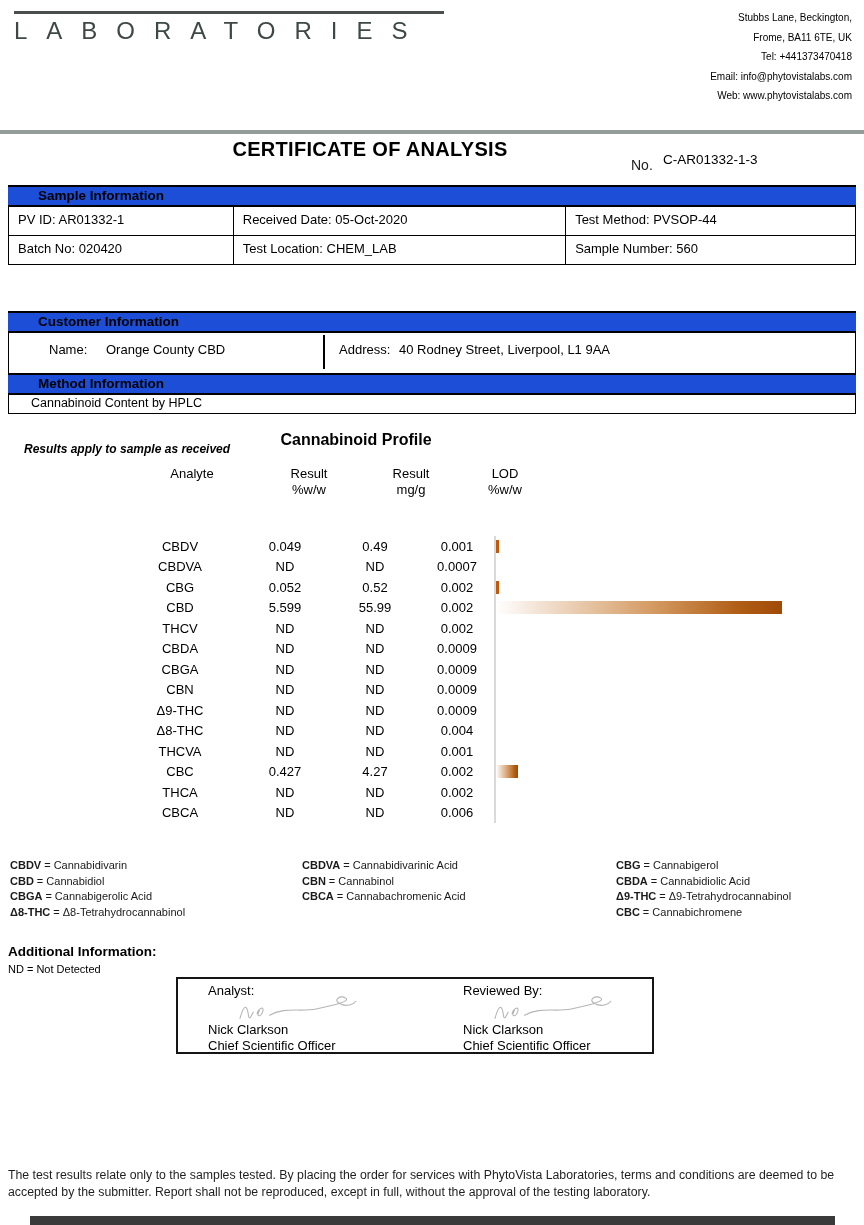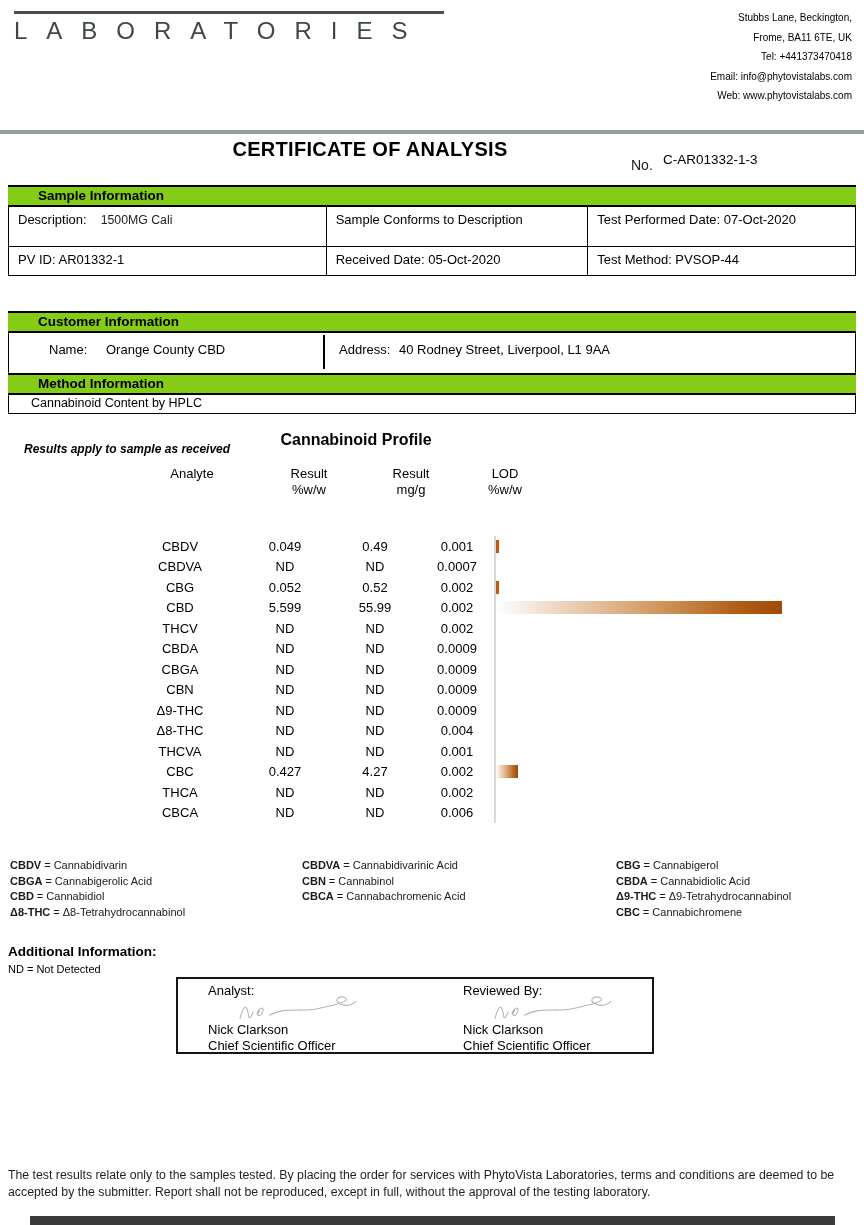--- a/index.html
+++ b/index.html
@@ -22,21 +22,21 @@
              font-size:10px; line-height:19.5px; color:#000000; }
   .top-divider { position:absolute; left:0; top:130px; width:864px; height:4px; background:#949c9a; }
 
   
   .main-title { position:absolute; left:0; top:138px; width:740px; text-align:center;
                 font-size:20px; font-weight:700; letter-spacing:0.3px; }
   .no-label { position:absolute; left:631px; top:157px; font-size:14px; color:#222; }
   .no-value { position:absolute; left:663px; top:152px; font-size:13.5px; }
 
   
-  .sec-head { position:absolute; left:8px; width:848px; background:#84cc16;
+  .sec-head { position:absolute; left:8px; width:848px; background:#1d4ed8;
               border-top:2px solid #000; border-bottom:2px solid #000;
               font-weight:700; font-size:13.5px; padding:1px 0 2px 30px; }
   .info-table { position:absolute; left:8px; top:206px; width:848px;
                 border-collapse:collapse; font-size:13px; }
   .info-table td { border:1.5px solid #000; padding:5px 6px 0 9px; vertical-align:top; }
   .desc-val { font-size:12.3px; margin-left:14px; color:#1c1c1c; }
   .cust-box { position:absolute; left:8px; top:332px; width:848px; height:42px;
               border:1.5px solid #000; border-top:none; font-size:13px; }
   .cust-box .vdiv { position:absolute; left:314px; top:3px; width:2px; height:34px; background:#000; }
   .meth-box { position:absolute; left:8px; top:394px; width:848px; height:20px;
@@ -101,31 +101,29 @@
 
 <div class="top-divider"></div>
 
 <div class="main-title">CERTIFICATE OF ANALYSIS</div>
 <div class="no-label">No.</div>
 <div class="no-value">C-AR01332-1-3</div>
 
 <div class="sec-head" style="top:185px">Sample Information</div>
 <table class="info-table">
   <tbody>
-      <tr style="height:40px">
-    <td style="width:318px">
-      <span>Description:</span><span class="desc-val">1500MG Cali</span>
-    </td>
-    <td style="width:262px">Sample Conforms to Description</td>
-    <td style="width:268px">Test Performed Date: 07-Oct-2020</td>
-  </tr>
   <tr style="height:29px">
     <td>PV ID: AR01332-1</td>
     <td>Received Date: 05-Oct-2020</td>
     <td>Test Method: PVSOP-44</td>
+  </tr>
+  <tr style="height:29px">
+    <td>Batch No: 020420</td>
+    <td>Test Location: CHEM_LAB</td>
+    <td>Sample Number: 560</td>
   </tr>
 </tbody>
   </table>
 
 <div class="sec-head" style="top:311px">Customer Information</div>
 <div class="cust-box">
   <span class="abs" style="left:40px;top:10px">Name:</span>
   <span class="abs" style="left:97px;top:10px">Orange County CBD</span>
   <span class="vdiv"></span>
   <span class="abs" style="left:330px;top:10px">Address:</span>
@@ -296,22 +294,22 @@
       <div class="cw-v">ND</div>
       <div class="cw-lod">0.006</div>
       <div class="cw-bar">
         <div class="bar"></div>
       </div>
     </div>
 </div>
 
 <div id="abbr-c1" class="abbr-col">
   <div><b>CBDV</b><span class="def">= Cannabidivarin</span></div>
+  <div><b>CBD</b><span class="def">= Cannabidiol</span></div>
   <div><b>CBGA</b><span class="def">= Cannabigerolic Acid</span></div>
-  <div><b>CBD</b><span class="def">= Cannabidiol</span></div>
   <div><b>Δ8-THC</b><span class="def">= Δ8-Tetrahydrocannabinol</span></div>
 </div>
 <div id="abbr-c2" class="abbr-col">
   <div><b>CBDVA</b><span class="def">= Cannabidivarinic Acid</span></div>
   <div><b>CBN</b><span class="def">= Cannabinol</span></div>
   <div><b>CBCA</b><span class="def">= Cannabachromenic Acid</span></div>
 </div>
 <div id="abbr-c3" class="abbr-col">
   <div><b>CBG</b><span class="def">= Cannabigerol</span></div>
   <div><b>CBDA</b><span class="def">= Cannabidiolic Acid</span></div>

